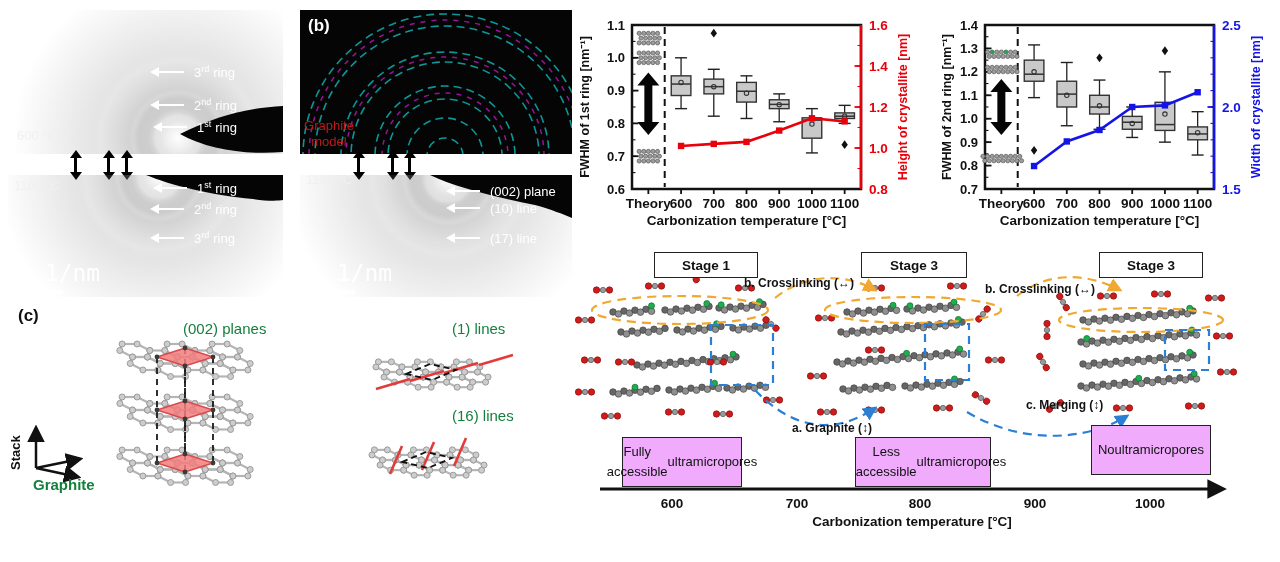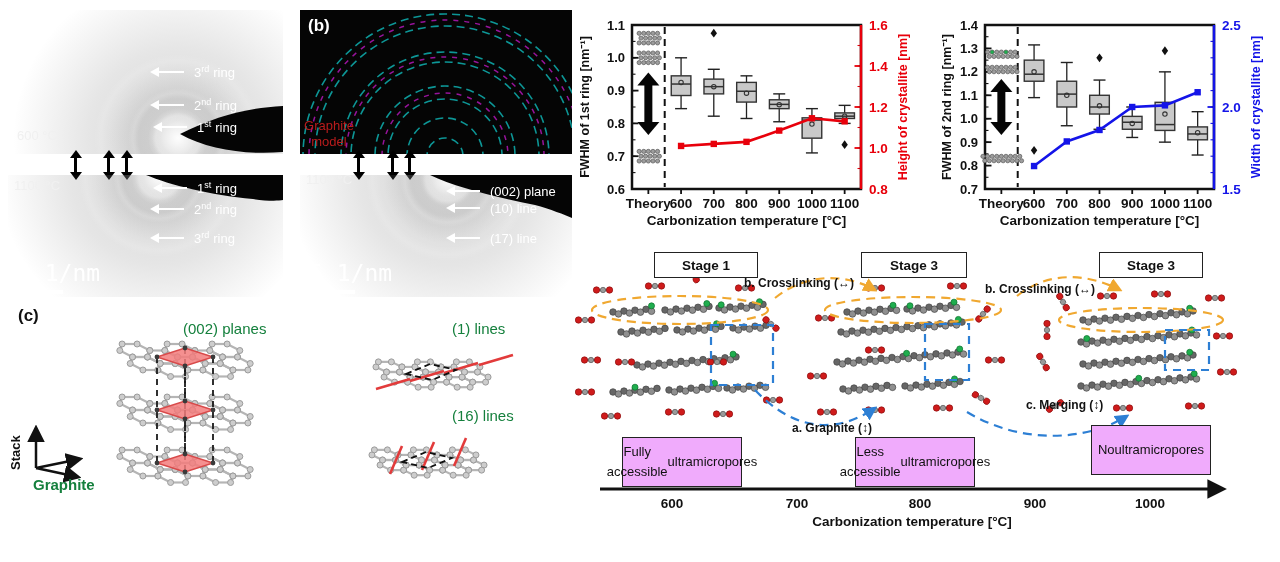--- a/index.html
+++ b/index.html
@@ -1753,21 +1753,21 @@
 
   <div class="small-label" style="left:744px;top:276px;">b. Crosslinking (↔)</div>
   <div class="small-label" style="left:985px;top:282px;">b. Crosslinking (↔)</div>
   <div class="small-label" style="left:792px;top:421px;">a. Graphite (↕)</div>
   <div class="small-label" style="left:1026px;top:398px;">c. Merging (↕)</div>
 
   <div class="upore-box" style="left:622px;top:437px;width:118px;height:48px;">
     <div>Fully accessible</div>
       <div>ultramicropores</div>
     </div>
-  <div class="upore-box" style="left:855px;top:437px;width:118px;height:48px;">
+  <div class="upore-box" style="left:855px;top:437px;width:118px;height:48px;padding-left:16px;">
     <div>Less accessible</div>
       <div>ultramicropores</div>
     </div>
   <div class="upore-box" style="left:1091px;top:425px;width:118px;height:48px;">
     <div>No</div>
       <div>ultramicropores</div>
     </div>
 
   <div class="tick-label" style="left:672px;top:496px;">600</div>
   <div class="tick-label" style="left:797px;top:496px;">700</div>

